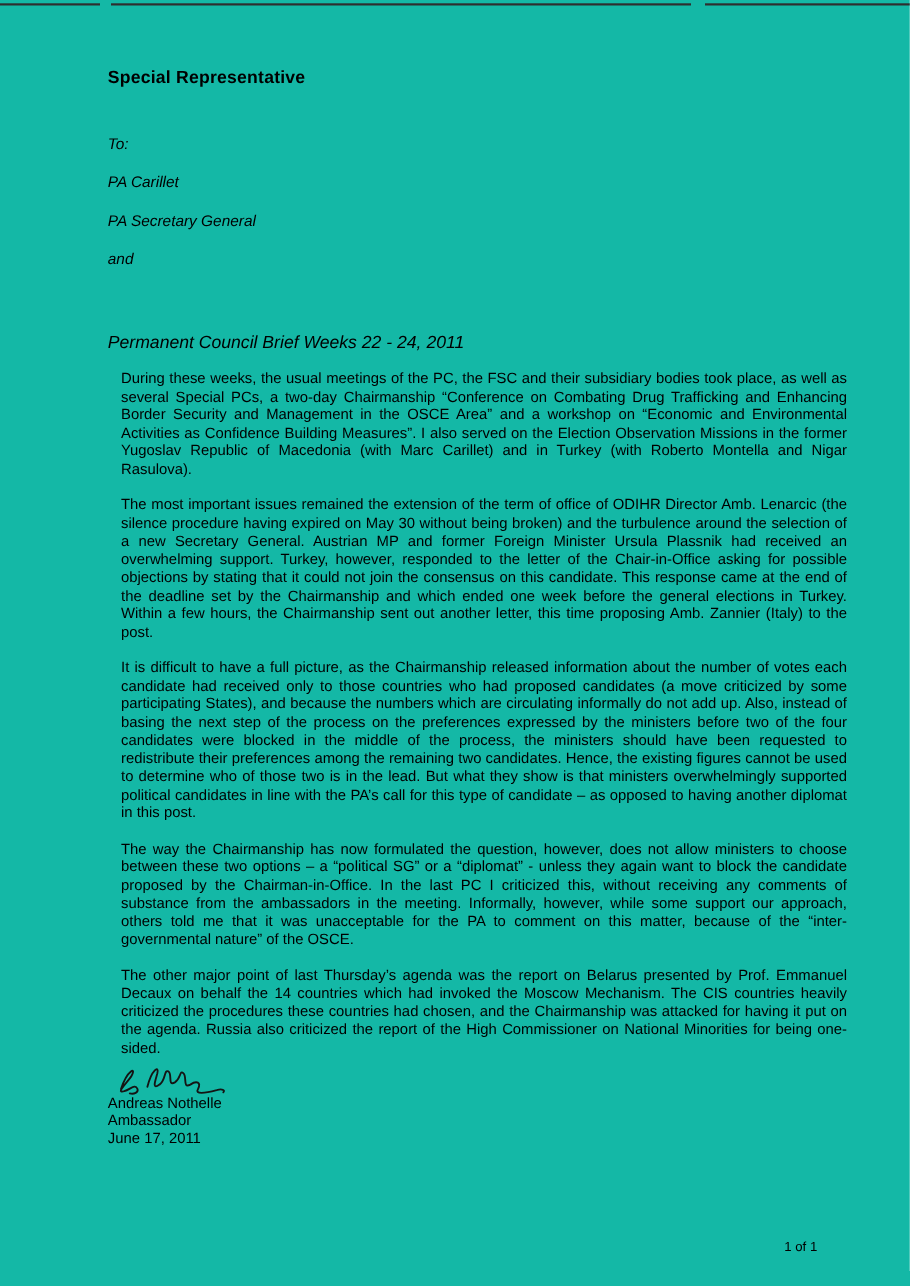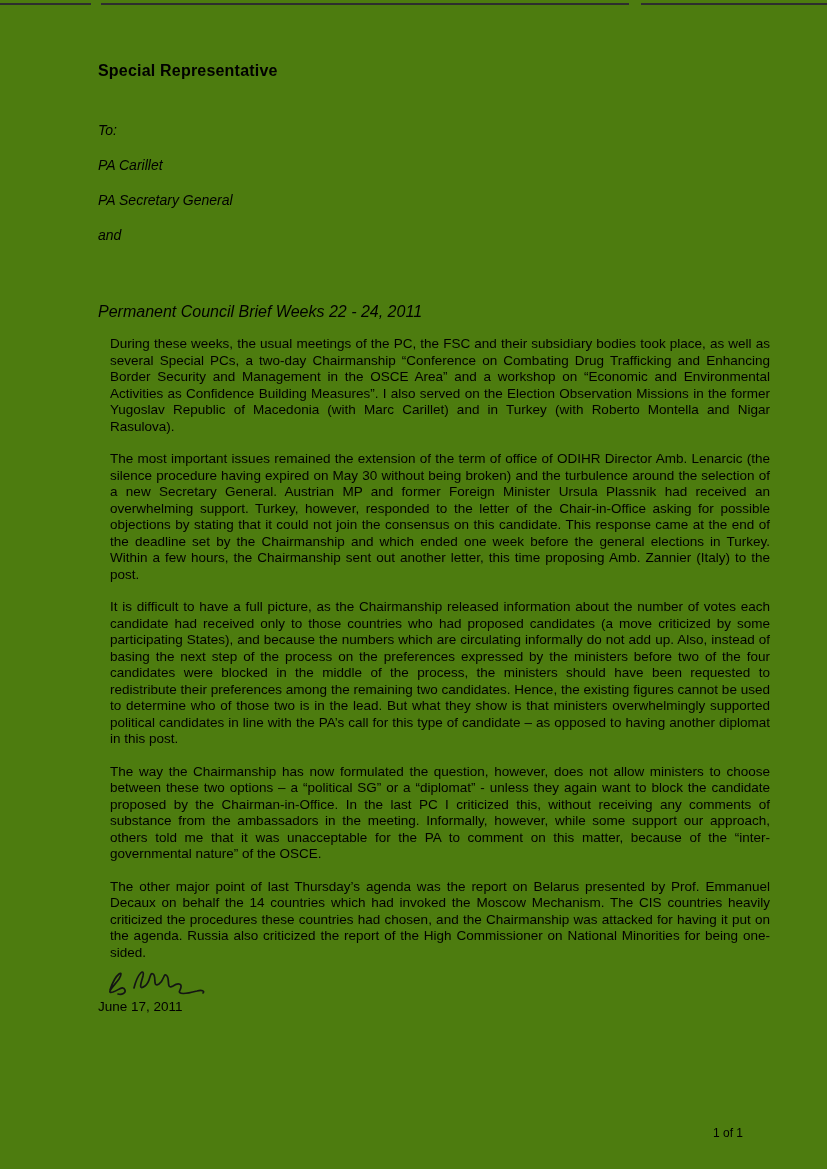--- a/index.html
+++ b/index.html
@@ -9,21 +9,21 @@
     height: 1169px;
     position: relative;
     font-family: "Liberation Sans", sans-serif;
     color: #000000;
     overflow: hidden;
   }
   .page {
     position: absolute;
     inset: 0;
     padding: 0 57px 0 98px;
-    background: #4d7c0f;
+    background: #14b8a6;
   }
   .scan-line {
     position: absolute;
     top: 3px;
     left: 0;
     width: 827px;
     height: 2px;
     background: linear-gradient(90deg,
       #2e2e2e 0%, #2e2e2e 11%, transparent 11%, transparent 12.2%,
       #2e2e2e 12.2%, #2e2e2e 76%, transparent 76%, transparent 77.5%,
@@ -85,18 +85,20 @@
   <p class="body-para">The most important issues remained the extension of the term of office of ODIHR Director Amb. Lenarcic (the silence procedure having expired on May 30 without being broken) and the turbulence around the selection of a new Secretary General.  Austrian MP and former Foreign Minister Ursula Plassnik had received an overwhelming support. Turkey, however, responded to the letter of the Chair-in-Office asking for possible objections by stating that it could not join the consensus on this candidate. This response came at the end of the deadline set by the Chairmanship and which ended one week before the general elections in Turkey. Within a few hours, the Chairmanship sent out another letter, this time proposing Amb. Zannier (Italy) to the post.</p>
   <p class="body-para">It is difficult to have a full picture, as the Chairmanship released information about the number of votes each candidate had received only to those countries who had proposed candidates (a move criticized by some participating States), and because the numbers which are circulating informally do not add up. Also, instead of basing the next step of the process on the preferences expressed by the ministers before two of the four candidates were blocked in the middle of the process, the ministers should have been requested to redistribute their preferences among the remaining two candidates. Hence, the existing figures cannot be used to determine who of those two is in the lead. But what they show is that ministers overwhelmingly supported political candidates in line with the PA’s call for this type of candidate – as opposed to having another diplomat in this post.</p>
   <p class="body-para">The way the Chairmanship has now formulated the question, however, does not allow ministers to choose between these two options – a “political SG” or a “diplomat” - unless they again want to block the candidate proposed by the Chairman-in-Office. In the last PC I criticized this, without receiving any comments of substance from the ambassadors in the meeting. Informally, however, while some support our approach, others told me that it was unacceptable for the PA to comment on this matter, because of the “inter-governmental nature” of the OSCE.</p>
   <p class="body-para">The other major point of last Thursday’s agenda was the report on Belarus presented by Prof. Emmanuel Decaux on behalf the 14 countries which had invoked the Moscow Mechanism. The CIS countries heavily criticized the procedures these countries had chosen, and the Chairmanship was attacked for having it put on the agenda. Russia also criticized the report of the High Commissioner on National Minorities for being one-sided.</p>
 
   <div class="sig-block">
     <svg class="sig-scribble" width="112" height="34" viewBox="0 0 112 34" aria-hidden="true">
       <path d="M10 25 C 16 7, 25 4, 19 14 C 14 21, 5 29, 13 27 C 19 25, 23 20, 25 25 C 26 28, 22 30, 18 29" fill="none" stroke="#141414" stroke-width="1.7" stroke-linecap="round"></path>
       <path d="M34 23 C 38 7, 45 3, 43 11 C 41 18, 38 26, 45 21 C 51 17, 49 7, 53 9 C 57 11, 52 23, 59 19 C 65 15, 63 7, 67 11 C 70 14, 66 25, 73 21 C 79 17, 83 19, 80 25 C 77 30, 86 29, 97 26 C 102 24.5, 105 26, 103 28" fill="none" stroke="#141414" stroke-width="1.7" stroke-linecap="round"></path>
     </svg>
+    <p class="sig-line sig-name">Andreas Nothelle</p>
+    <p class="sig-line">Ambassador</p>
     <p class="sig-line">June 17, 2011</p>
   </div>
 
   <div class="page-number">1 of 1</div>
 
 </div>
 
 </body></html>

